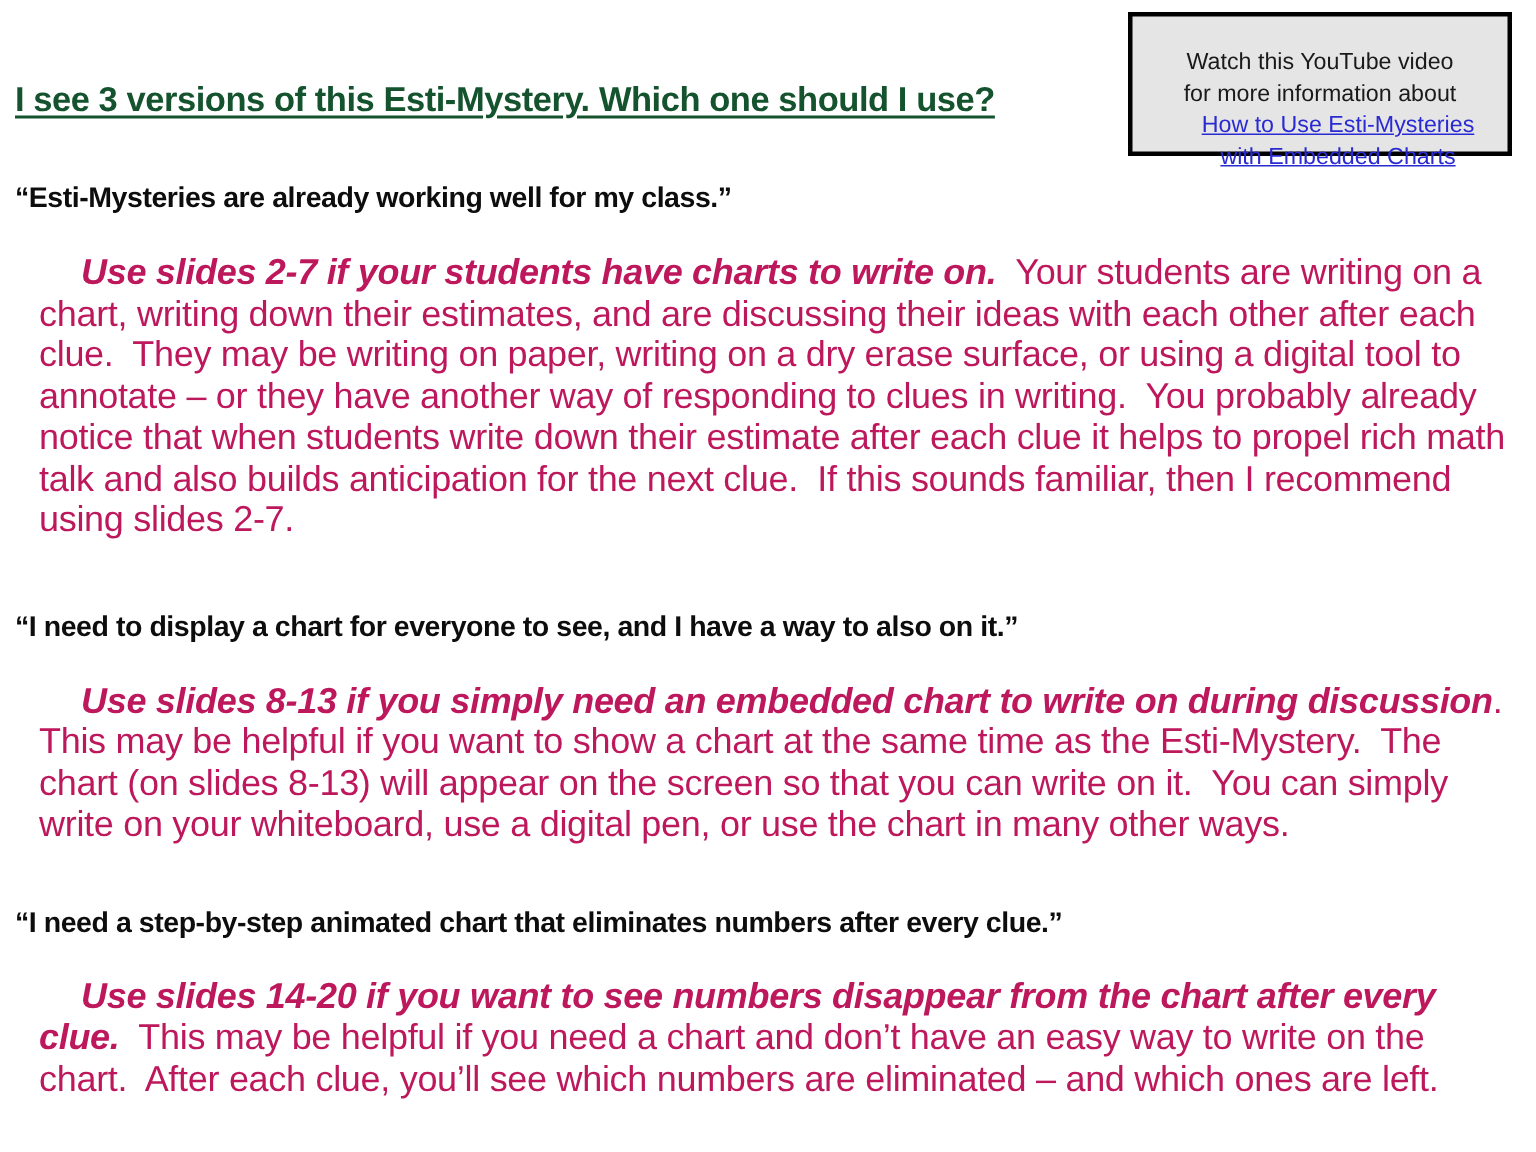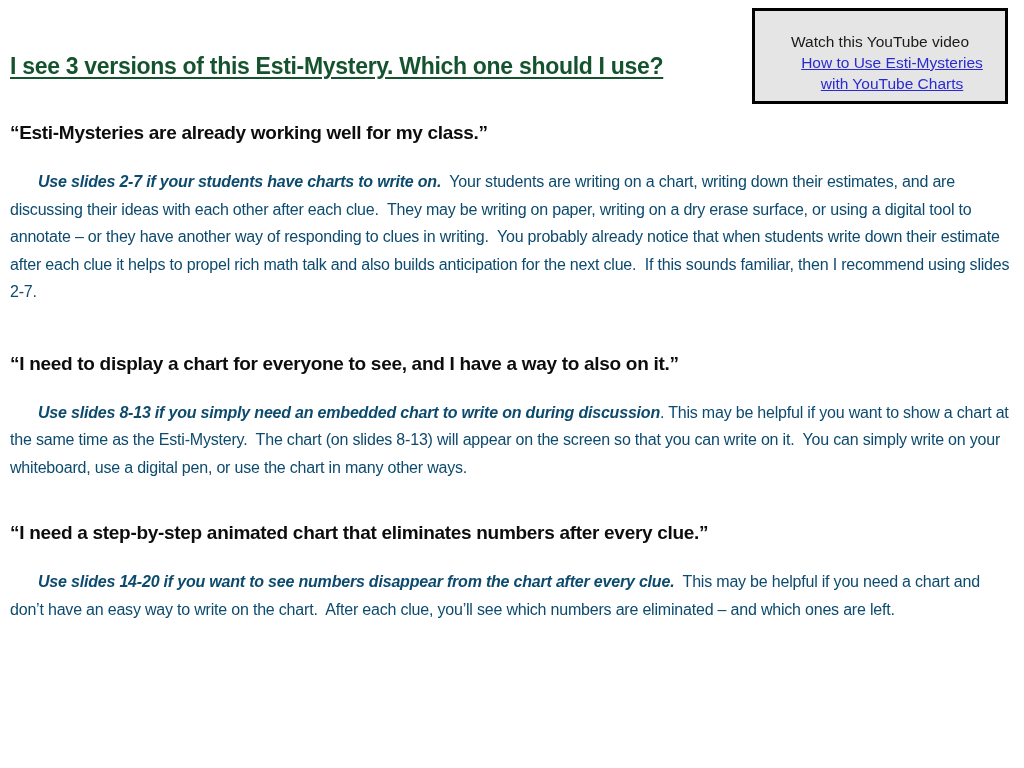--- a/index.html
+++ b/index.html
@@ -35,27 +35,27 @@
     font-weight: 700;
     letter-spacing: -0.3px;
     line-height: 28px;
     margin: 0;
     color: #0d0d0d;
   }
   .qh-1 { margin-top: 39px; }
   .qh-2 { margin-top: 44px; }
   .qh-3 { margin-top: 38px; }
   .body-para {
-    margin: 21px 0 0 0;
-    font-size: 16px;
+    margin: 21px 0 0 16px;
+    font-size: 24px;
     line-height: 27.5px;
     letter-spacing: -0.2px;
     text-indent: 28px;
     white-space: pre-wrap;
-    color: #0c4a6e;
+    color: #be185d;
   }
   .lead {
     font-weight: 700;
     font-style: italic;
   }
   .youtube-box {
     position: absolute;
     left: 752px;
     top: 8px;
     width: 256px;
@@ -80,22 +80,23 @@
     margin-left: 24px;
   }
 </style>
 </head>
 <body>
 
 <div class="slide">
 
   <div class="youtube-box">
     <span class="yt-line">Watch this YouTube video</span>
+    <span class="yt-line">for more information about</span>
     <span class="yt-link">How to Use Esti-Mysteries</span>
-    <span class="yt-link">with YouTube Charts</span>
+    <span class="yt-link">with Embedded Charts</span>
   </div>
 
   <div class="content">
 
     <h1 class="main-title">I see 3 versions of this Esti-Mystery.  Which one should I use?</h1>
 
     <h2 class="quote-heading qh-1">“Esti-Mysteries are already working well for my class.”</h2>
     <p class="body-para"><span class="lead">Use slides 2-7 if your students have charts to write on.</span><span>  Your students are writing on a chart, writing down their estimates, and are discussing their ideas with each other after each clue.  They may be writing on paper, writing on a dry erase surface, or using a digital tool to annotate – or they have another way of responding to clues in writing.  You probably already notice that when students write down their estimate after each clue it helps to propel rich math talk and also builds anticipation for the next clue.  If this sounds familiar, then I recommend using slides 2-7.</span></p>
 
     <h2 class="quote-heading qh-2">“I need to display a chart for everyone to see, and I have a way to also on it.”</h2>

